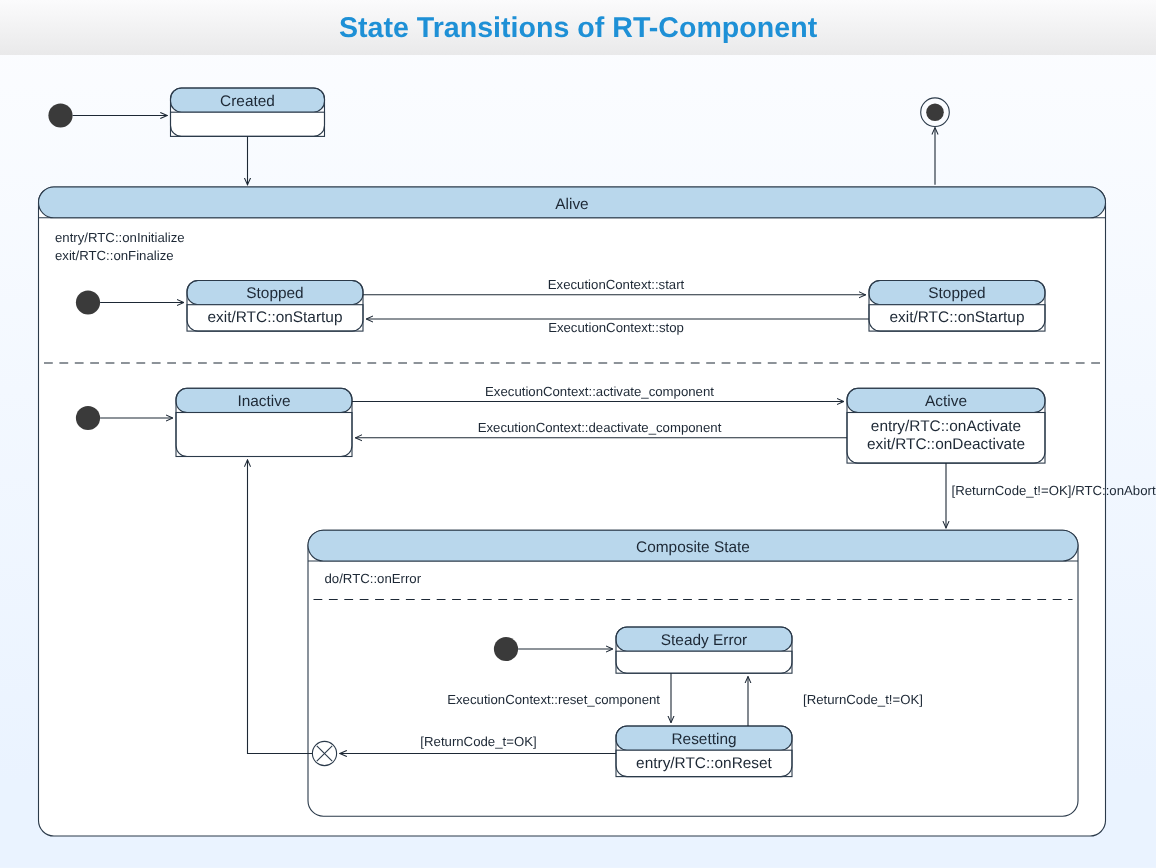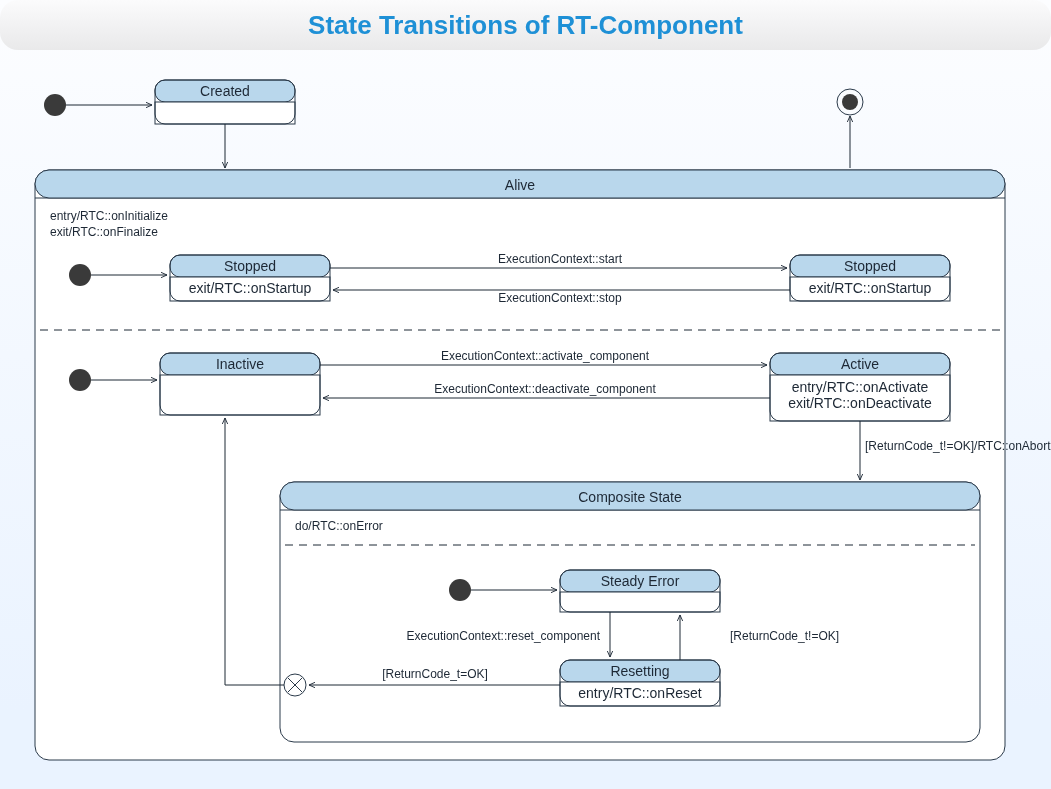--- a/index.html
+++ b/index.html
@@ -1,17 +1,17 @@
 <!DOCTYPE html>
 <html><head>
 <meta charset="utf-8">
 <style>
   html,body{margin:0;padding:0;background:#fff;font-family:Arial,Helvetica,sans-serif;}
   .page{width:1051px;height:789px;position:relative;background:linear-gradient(#fcfdff,#eaf3ff 90%);}
-  .title-bar{height:50px;background:linear-gradient(#fbfbfc,#e9e9ea);display:flex;align-items:center;justify-content:center;border-radius:18px;}
+  .title-bar{height:50px;background:linear-gradient(#fbfbfc,#e9e9ea);display:flex;align-items:center;justify-content:center;}
   .title-bar h1{margin:0;color:#1e90d6;font-size:26px;font-weight:600;}
   svg{position:absolute;top:50px;left:0;}
   .state-title{fill:#b9d7ec;stroke:#2b3a4a;}
   .state-body{fill:#ffffff;stroke:#2b3a4a;}
   .state-label{font-size:14px;fill:#1d2835;text-anchor:middle;}
   .small-label{font-size:12px;fill:#1d2835;}
   .edge{stroke:#1d2835;stroke-width:1;fill:none;}
   .dash{stroke-dasharray:8 6;}
 </style>
 </head>

